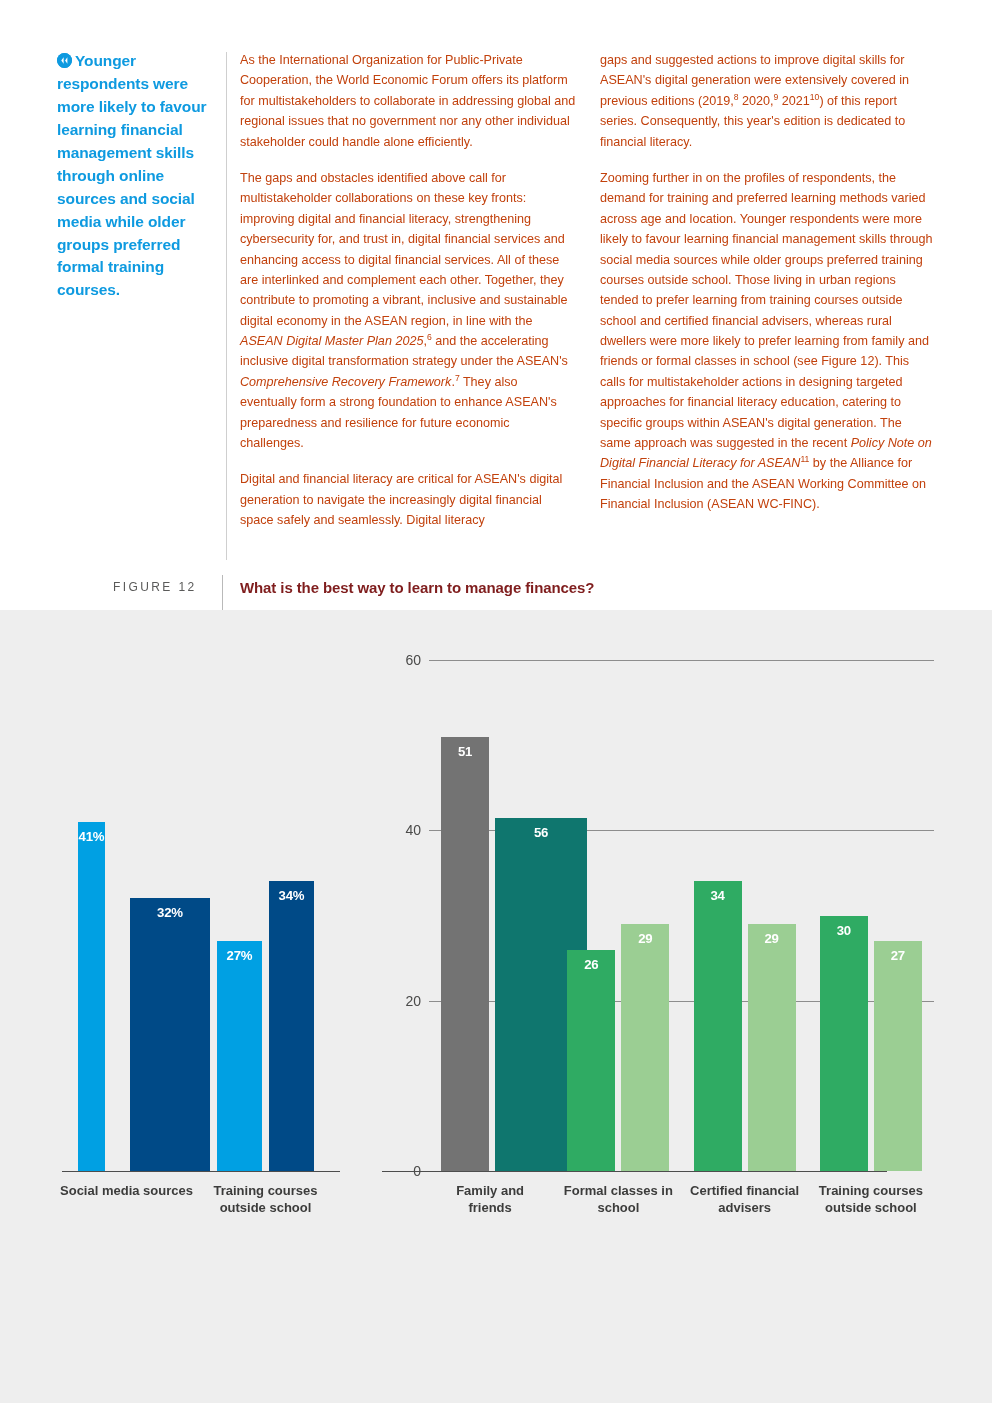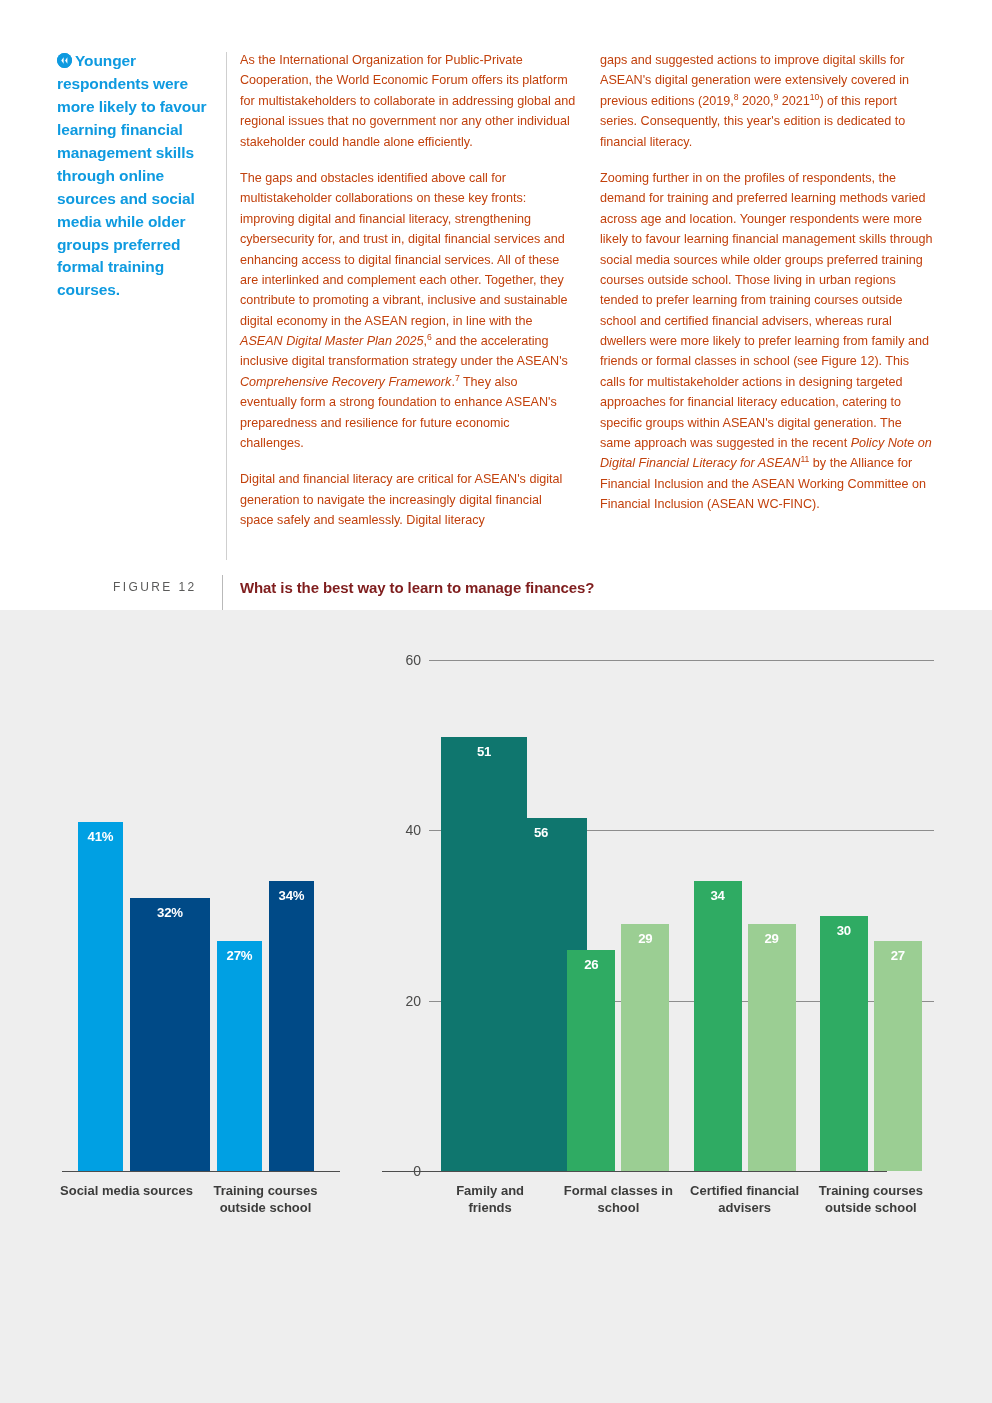--- a/index.html
+++ b/index.html
@@ -249,21 +249,21 @@
 <div class="figure-caption">
   <div class="fig-label">FIGURE 12</div>
   <div class="fig-rule"></div>
   <div class="fig-title">What is the best way to learn to manage finances?</div>
 </div>
 
 <div class="chart-panel">
 
   <div class="chart-left">
     <div class="plot-left" id="plot-left">
-        <div class="bar" style="left: 16px; width: 45px; height: 349.183px; background: rgb(0, 160, 227);">
+        <div class="bar" style="left: 16px; width: 27px; height: 349.183px; background: rgb(0, 160, 227);">
           <span class="bar-value">41%</span>
         </div>
         <div class="bar" style="left: 68px; width: 45px; height: 272.533px; background: rgb(0, 74, 135); padding-left: 35px;">
           <span class="bar-value">32%</span>
         </div>
         <div class="bar" style="left: 155px; width: 45px; height: 229.95px; background: rgb(0, 160, 227);">
           <span class="bar-value">27%</span>
         </div>
         <div class="bar" style="left: 207px; width: 45px; height: 289.567px; background: rgb(0, 74, 135);">
           <span class="bar-value">34%</span>
@@ -278,21 +278,21 @@
 
   <div class="chart-right">
     <div class="plot-right" id="plot-right">
         <div class="ytick" style="top: 511px;">0</div>
         <div class="gridline" style="top: 340.667px;"></div>
         <div class="ytick" style="top: 340.667px;">20</div>
         <div class="gridline" style="top: 170.333px;"></div>
         <div class="ytick" style="top: 170.333px;">40</div>
         <div class="gridline" style="top: 0px;"></div>
         <div class="ytick" style="top: 0px;">60</div>
-        <div class="bar" style="left: 12.125px; width: 48px; height: 434.35px; background: #0f766e; padding-left: 38px;">
+        <div class="bar" style="left: 12.125px; width: 48px; height: 434.35px; background: #737373;">
           <span class="bar-value">51</span>
         </div>
         <div class="bar" style="left: 66.125px; width: 48px; height: 353px; background: #0f766e; padding-left: 44px;">
           <span class="bar-value">56</span>
         </div>
         <div class="bar" style="left: 138.375px; width: 48px; height: 221.433px; background: rgb(47, 171, 99);">
           <span class="bar-value">26</span>
         </div>
         <div class="bar" style="left: 192.375px; width: 48px; height: 246.983px; background: rgb(155, 206, 147);">
           <span class="bar-value">29</span>

